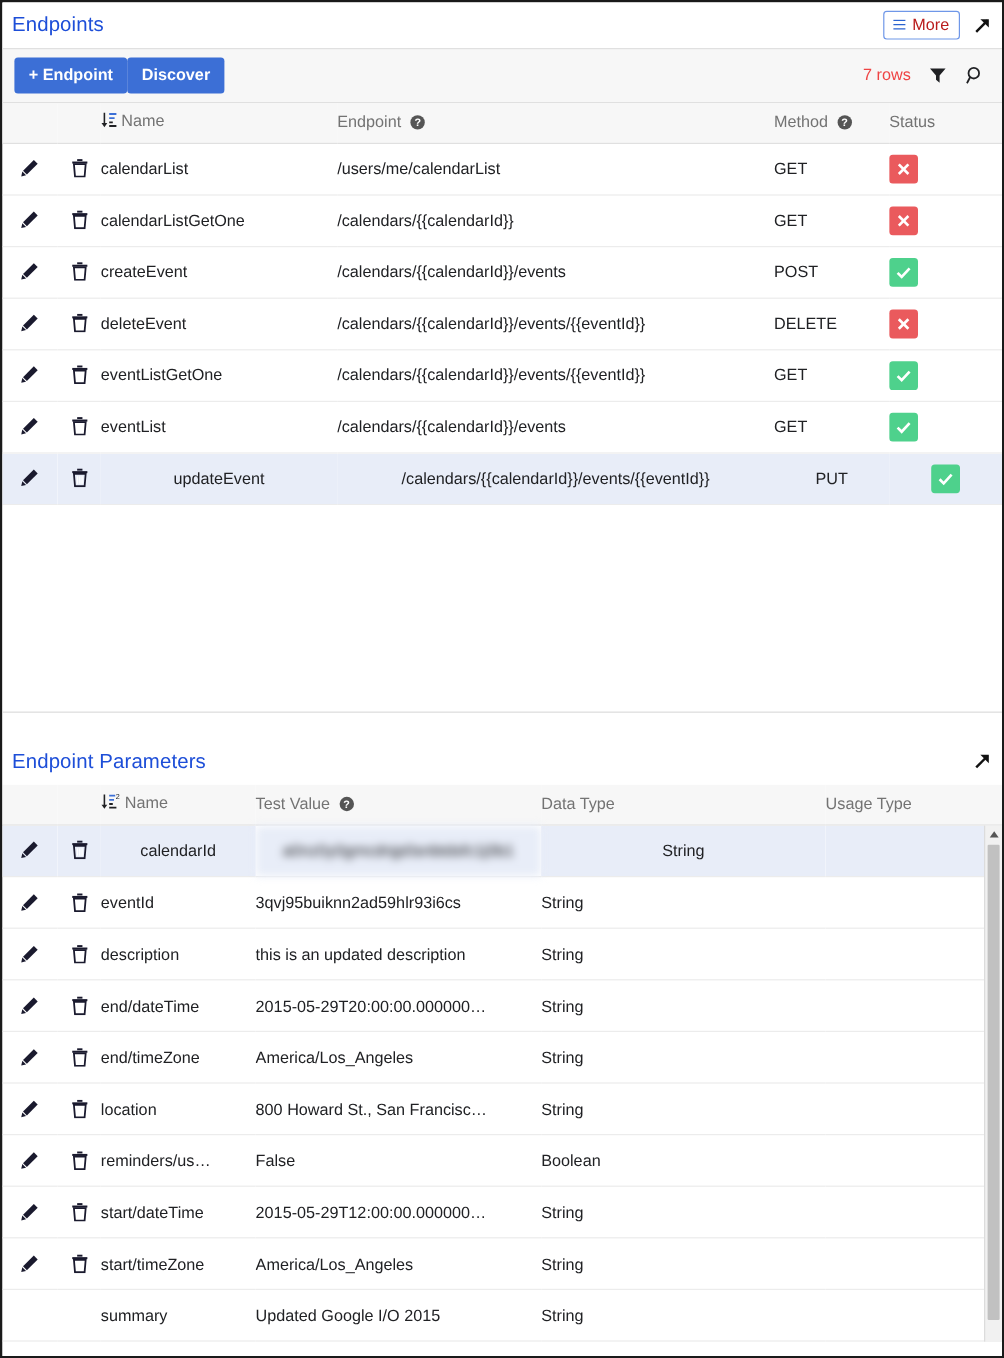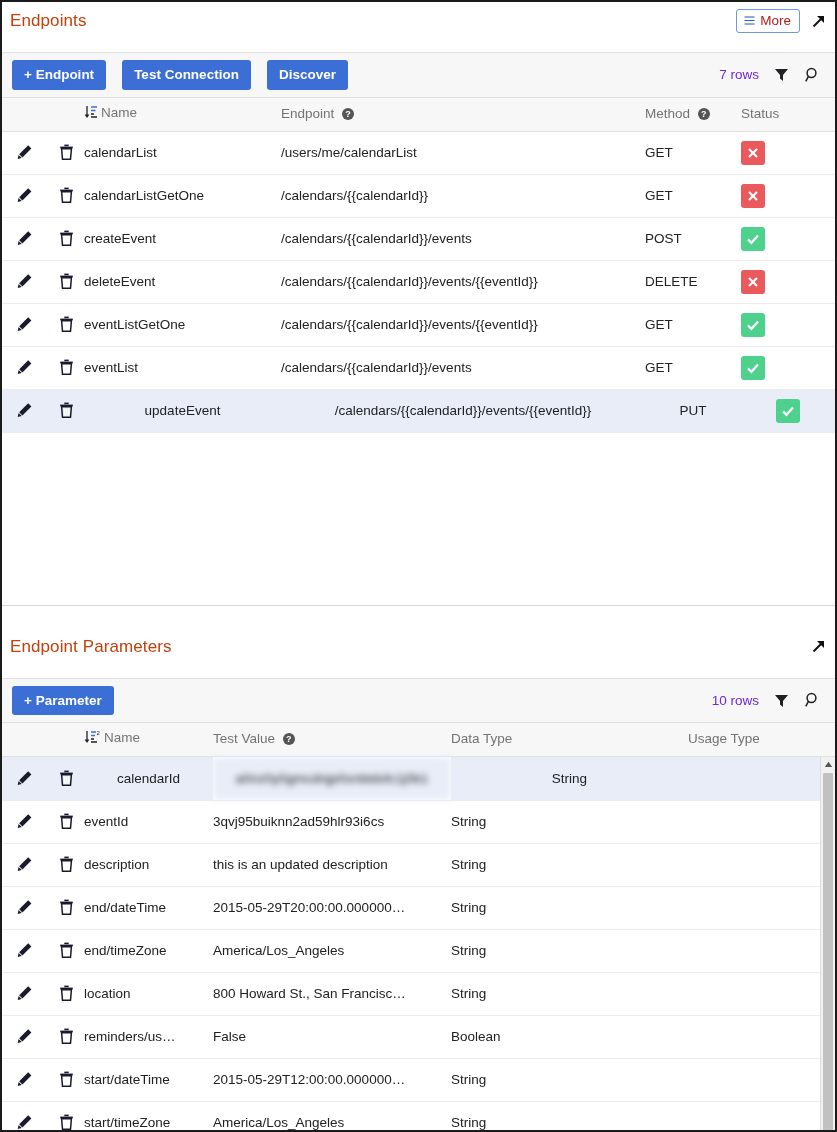--- a/index.html
+++ b/index.html
@@ -18,21 +18,21 @@
   .panel { display: flex; flex-direction: column; }
   .panel-header {
     height: 38px;
     display: flex; align-items: center;
     padding: 0 8px 0 8px;
     background: #ffffff;
     flex: 0 0 auto;
   }
   .panel-title {
     font-size: 17px;
-    color: #c2410c;
+    color: #1d4ed8;
     font-weight: 400;
     flex: 1 1 auto;
     letter-spacing: .1px;
   }
   .header-actions { display: flex; align-items: center; gap: 9px; }
   .more-btn {
     display: inline-flex; align-items: center; gap: 5px;
     border: 1px solid #6f97e8;
     border-radius: 3px;
     color: #b91c1c;
@@ -45,42 +45,41 @@
   .more-btn .ham { display:inline-block; width:11px; }
   .ext-arrow { width: 18px; height: 18px; cursor: pointer; display:inline-flex;align-items:center;justify-content:center;}
 
   
   .toolbar {
     display: flex; align-items: center;
     background: #f7f7f7;
     border-top: 1px solid #e0e0e0;
     border-bottom: 1px solid #e0e0e0;
     padding: 7px 10px;
-    gap: 16px;
+    gap: 0;
     flex: 0 0 auto;
-    margin-top: 12px;
   }
   .btn-primary {
     background: #3c6fd6;
     color: #fff;
     border: none;
     border-radius: 3px;
     font-size: 13.5px;
     font-weight: 700;
     padding: 8px 12px;
     cursor: pointer;
     font-family: "Liberation Sans", sans-serif;
     line-height: 1;
   }
   .toolbar-right {
     margin-left: auto;
     display: flex; align-items: center; gap: 14px;
     padding-right: 4px;
   }
-  .rowcount { font-size: 13.5px; color: #6d28d9; }
+  .rowcount { font-size: 13.5px; color: #ef4444; }
   .ticon { width: 17px; height: 17px; cursor: pointer; display:inline-flex;align-items:center;justify-content:center; }
 
   
   .table { width: 100%; border-collapse: collapse; table-layout: fixed; }
   .table thead th {
     background: #f7f7f7;
     font-size: 13.5px;
     font-weight: 400;
     color: #737373;
     text-align: left;
@@ -170,21 +169,20 @@
                 <line x1="3.5" y1="13.5" x2="13" y2="4"></line>
               </g>
               <polygon points="14,3 14,10 7,3" fill="#111"></polygon>
             </svg>
         </span>
       </div>
     </div>
 
     <div class="toolbar">
       <button class="btn-primary">+ Endpoint</button>
-      <button class="btn-primary">Test Connection</button>
       <button class="btn-primary">Discover</button>
       <div class="toolbar-right">
         <span class="rowcount">7 rows</span>
         <span class="ticon">
           <svg width="15" height="15" viewBox="0 0 15 15">
               <polygon points="1,2 14,2 9,8 9,14 6,11.5 6,8" fill="#202124"></polygon>
             </svg>
         </span>
         <span class="ticon">
           <svg width="16" height="16" viewBox="0 0 16 16">
@@ -465,37 +463,20 @@
           <svg width="17" height="17" viewBox="0 0 17 17">
               <g stroke="#111" stroke-width="2" fill="none">
                 <line x1="3.5" y1="13.5" x2="13" y2="4"></line>
               </g>
               <polygon points="14,3 14,10 7,3" fill="#111"></polygon>
             </svg>
         </span>
       </div>
     </div>
 
-    <div class="toolbar">
-      <button class="btn-primary">+ Parameter</button>
-      <div class="toolbar-right">
-        <span class="rowcount">10 rows</span>
-        <span class="ticon">
-          <svg width="15" height="15" viewBox="0 0 15 15">
-              <polygon points="1,2 14,2 9,8 9,14 6,11.5 6,8" fill="#202124"></polygon>
-            </svg>
-        </span>
-        <span class="ticon">
-          <svg width="16" height="16" viewBox="0 0 16 16">
-              <circle cx="6.5" cy="6" r="4.4" fill="none" stroke="#202124" stroke-width="1.5"></circle>
-              <line x1="3.4" y1="9.4" x2="0.8" y2="14.4" stroke="#202124" stroke-width="1.5"></line>
-            </svg>
-        </span>
-      </div>
-    </div>
 
     <table class="table">
       <colgroup>
         <col style="width:46px">
           <col style="width:36px">
           <col style="width:129px">
         <col style="width:238px">
           <col style="width:237px">
           <col style="width:147px">
       </colgroup>

